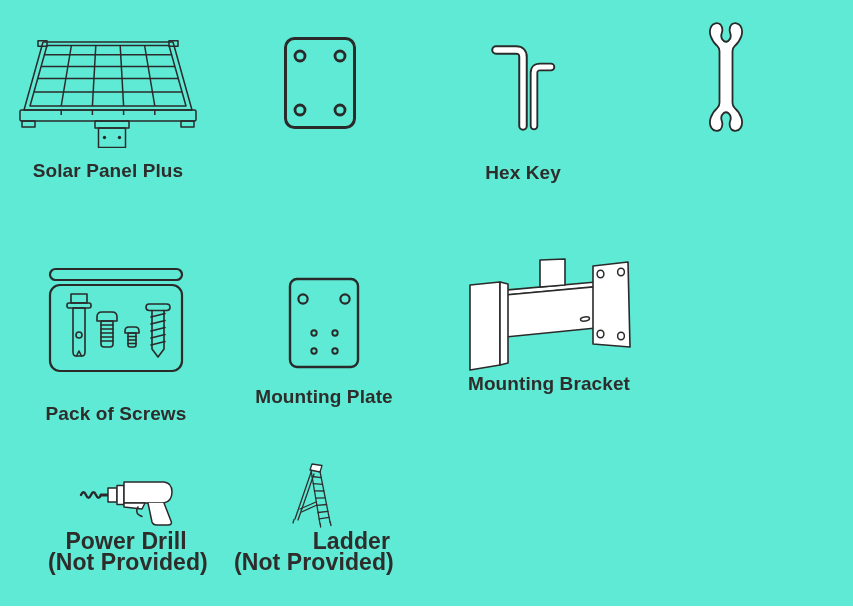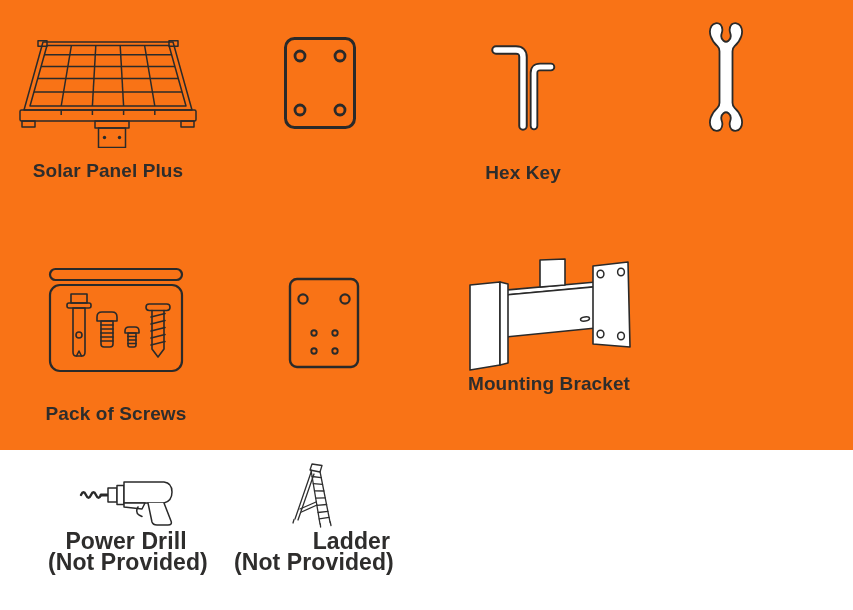--- a/index.html
+++ b/index.html
@@ -1,21 +1,21 @@
 <!DOCTYPE html>
 <html><head>
 <meta charset="utf-8">
 <style>
   html, body { margin: 0; padding: 0; }
   body {
     width: 853px; height: 610px; overflow: hidden;
     background: #ffffff;
     font-family: "Liberation Sans", sans-serif;
   }
-  .stage { position: relative; width: 853px; height: 450px; background: #f97316; }
+  .stage { position: relative; width: 853px; height: 606px; background: #5eead4; }
   .item { position: absolute; text-align: center; }
   .item svg { display: block; margin: 0 auto; }
   .lbl {
     font-size: 19px; font-weight: 600; color: #2e2d2c;
     line-height: 21px; letter-spacing: 0.1px; white-space: nowrap;
   }
   .small .lbl { font-size: 23px; line-height: 20.5px; }
   .lblwrap { display: block; }
 </style>
 </head>
@@ -160,20 +160,23 @@
       <g fill="none" stroke="#2a2a2a">
         <rect x="2" y="2" width="68" height="88" rx="7" stroke-width="2.4"></rect>
         <circle cx="15" cy="22" r="4.6" stroke-width="2.2"></circle>
         <circle cx="57" cy="22" r="4.6" stroke-width="2.2"></circle>
         <circle cx="26" cy="56" r="2.7" stroke-width="1.9"></circle>
         <circle cx="47" cy="56" r="2.7" stroke-width="1.9"></circle>
         <circle cx="26" cy="74" r="2.7" stroke-width="1.9"></circle>
         <circle cx="47" cy="74" r="2.7" stroke-width="1.9"></circle>
       </g>
     </svg>
+    <div class="lblwrap" style="margin-top:17px;">
+      <div class="lbl">Mounting Plate</div>
+    </div>
   </div>
 
   <div class="item" style="left:459px; top:257px; width:180px;">
     <svg viewBox="0 0 170 116" width="170" height="116">
       <g fill="#ffffff" stroke="#2a2a2a" stroke-width="1.6" stroke-linejoin="round">
         <polygon points="42,33 132,25 132,30 42,38"></polygon>
         <polygon points="42,38 132,29.6 132,71 42,80"></polygon>
         <polygon points="76,3 101,2 101,28 76,30"></polygon>
         <polygon points="129,9 164,5 166,90 129,87"></polygon>
         <polygon points="6,28 36,25 36,108 6,113"></polygon>

